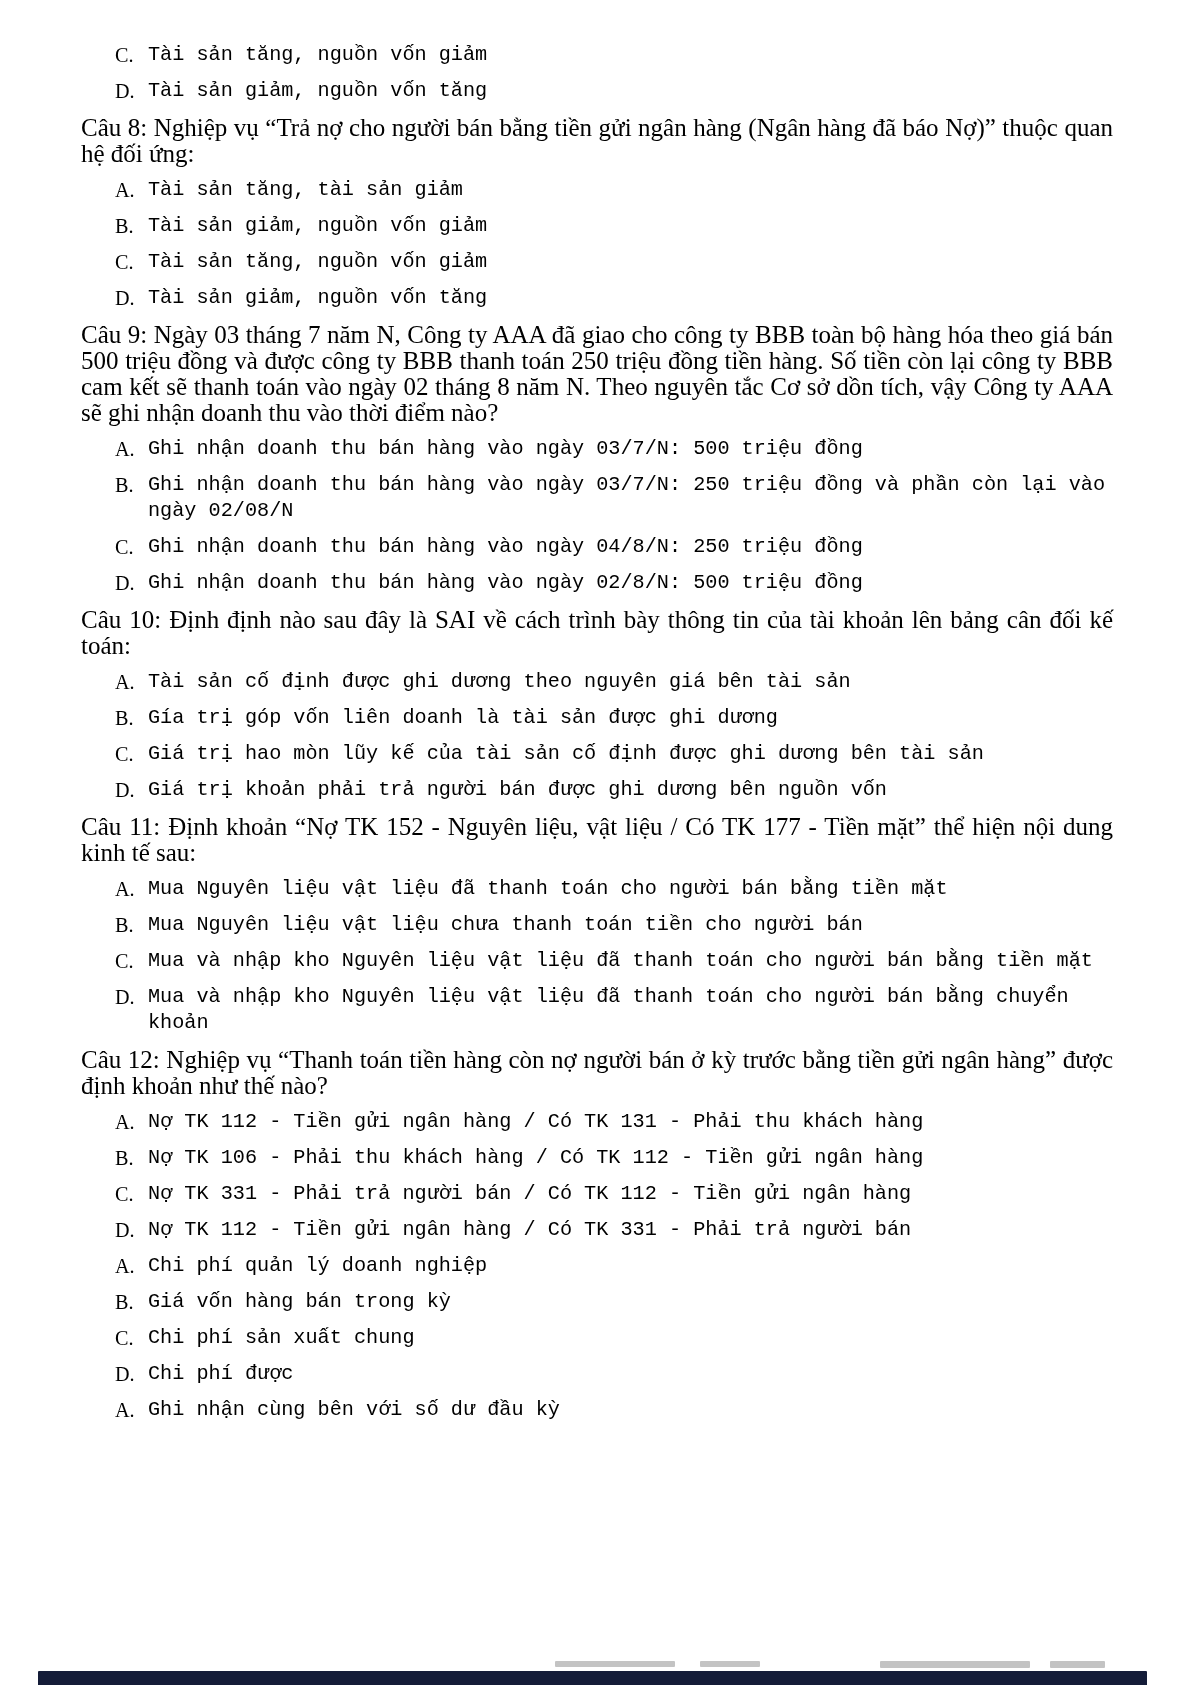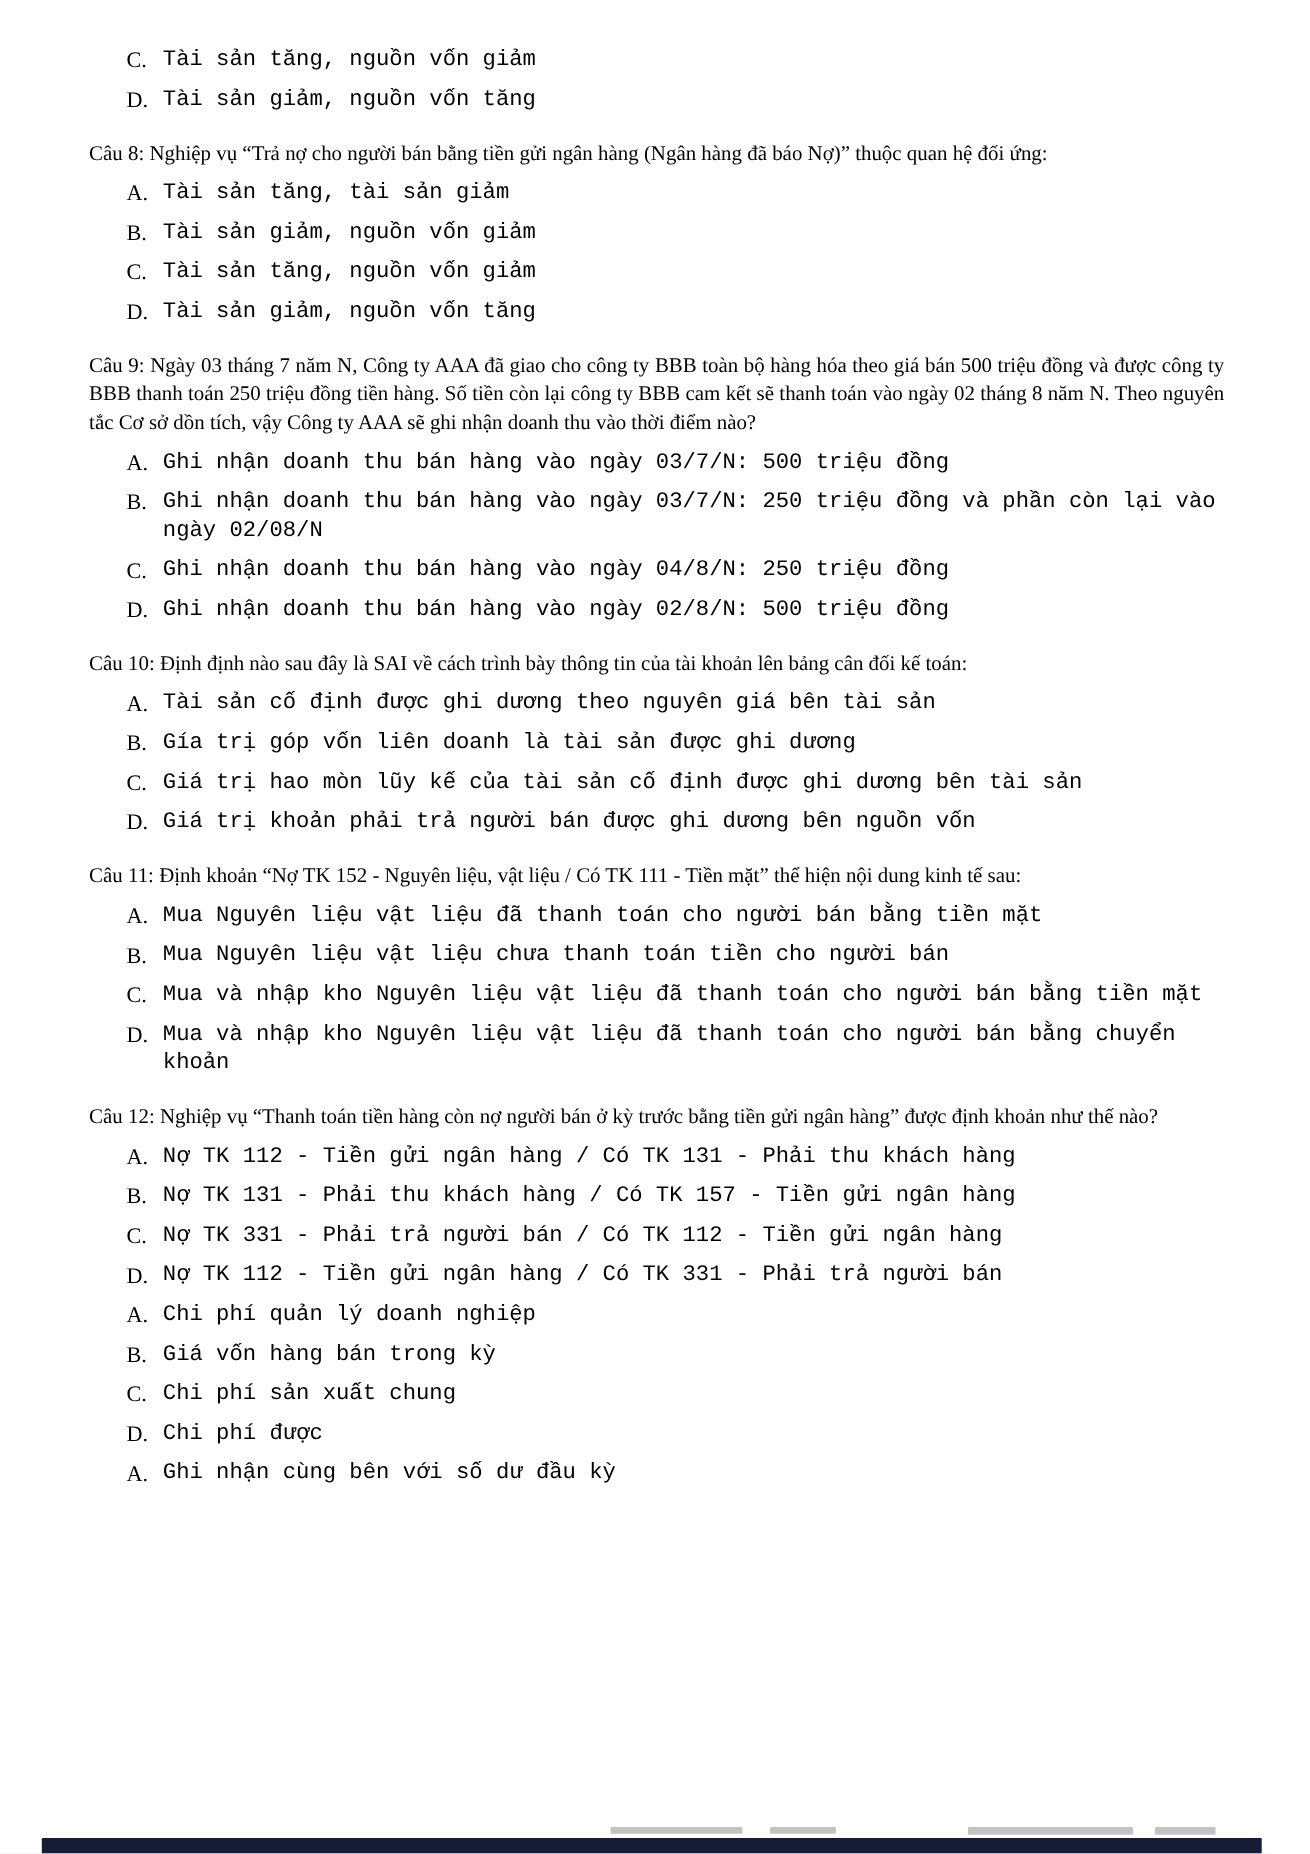--- a/index.html
+++ b/index.html
@@ -12,24 +12,24 @@
     color:#000000;
     overflow:hidden;
     margin:0 auto;
   }
   .content {
     position:absolute;
     left:81px; top:42px;
     width:1032px;
   }
   .qtext {
-    font-size:19px;
+    font-size:25px;
     line-height:26px;
     text-align:justify;
-    margin-top:23px;
+    margin-top:11px;
   }
   .qlabel { white-space:pre-wrap; }
   .option {
     display:flex;
     padding-left:34px;
     margin-top:10px;
     font-size:20.2px;
     line-height:26px;
   }
   .option .letter { width:33px; flex:none; }
@@ -138,21 +138,21 @@
   </div>
 
   <div class="option">
     <span class="letter">D.</span>
     <span class="otext">Giá trị khoản phải trả người bán được ghi dương bên nguồn vốn</span>
   </div>
 </div>
   </div>
 
   <div class="question">
-    <p class="qtext"><span class="qlabel">Câu 11: </span><span class="qbody">Định khoản “Nợ TK 152 - Nguyên liệu, vật liệu / Có TK 111 - Tiền mặt” thể hiện nội dung kinh tế sau:</span></p>
+    <p class="qtext"><span class="qlabel">Câu 11: </span><span class="qbody">Định khoản “Nợ TK 152 - Nguyên liệu, vật liệu / Có TK 177 - Tiền mặt” thể hiện nội dung kinh tế sau:</span></p>
     <div class="options">
   <div class="option">
     <span class="letter">A.</span>
     <span class="otext">Mua Nguyên liệu vật liệu đã thanh toán cho người bán bằng tiền mặt</span>
   </div>
 
   <div class="option">
     <span class="letter">B.</span>
     <span class="otext">Mua Nguyên liệu vật liệu chưa thanh toán tiền cho người bán</span>
   </div>
@@ -172,21 +172,21 @@
   <div class="question">
     <p class="qtext"><span class="qlabel">Câu 12: </span><span class="qbody">Nghiệp vụ “Thanh toán tiền hàng còn nợ người bán ở kỳ trước bằng tiền gửi ngân hàng” được định khoản như thế nào?</span></p>
     <div class="options">
   <div class="option">
     <span class="letter">A.</span>
     <span class="otext">Nợ TK 112 - Tiền gửi ngân hàng / Có TK 131 - Phải thu khách hàng</span>
   </div>
 
   <div class="option">
     <span class="letter">B.</span>
-    <span class="otext">Nợ TK 131 - Phải thu khách hàng / Có TK 157 - Tiền gửi ngân hàng</span>
+    <span class="otext">Nợ TK 106 - Phải thu khách hàng / Có TK 112 - Tiền gửi ngân hàng</span>
   </div>
 
   <div class="option">
     <span class="letter">C.</span>
     <span class="otext">Nợ TK 331 - Phải trả người bán / Có TK 112 - Tiền gửi ngân hàng</span>
   </div>
 
   <div class="option">
     <span class="letter">D.</span>
     <span class="otext">Nợ TK 112 - Tiền gửi ngân hàng / Có TK 331 - Phải trả người bán</span>

